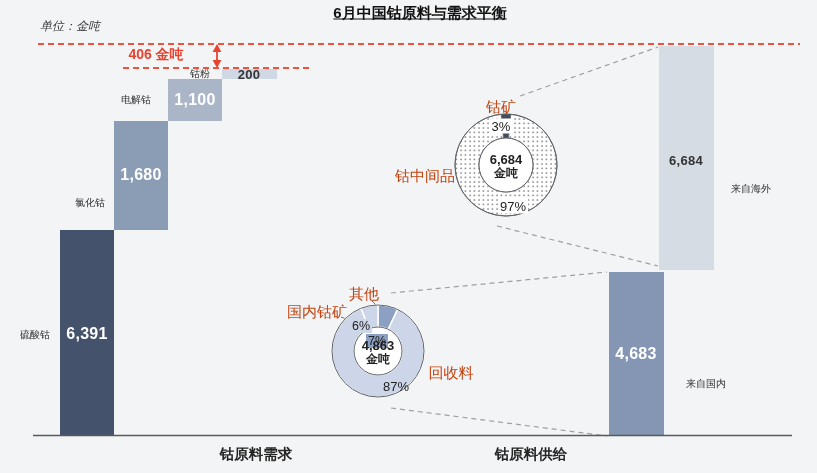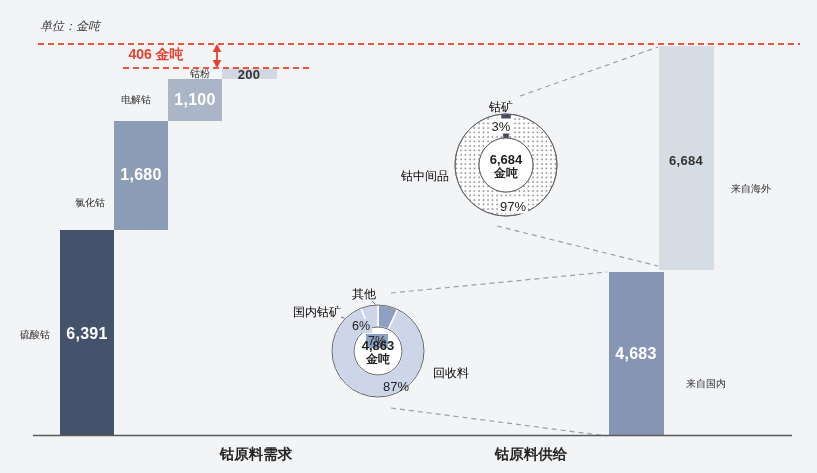--- a/index.html
+++ b/index.html
@@ -8,34 +8,35 @@
   .abs{position:absolute;}
   .ctr{position:absolute;transform:translate(-50%,-50%);white-space:nowrap;}
   .bar{position:absolute;}
   .cat{font-size:10px;color:#2f2f2f;}
   .val-light{font-size:16px;font-weight:bold;color:#ffffff;letter-spacing:.3px;}
   .val-dark{font-size:13px;font-weight:bold;color:#333333;letter-spacing:.3px;}
   .title{font-size:15px;font-weight:bold;color:#111;text-decoration:underline;}
   .unit{font-size:12px;font-style:italic;color:#3a3a3a;}
   .gap-label{font-size:14px;font-weight:bold;}
   .footer-label{font-size:14.5px;font-weight:bold;color:#242424;margin-left:34px;}
-  .pie-label{font-size:12px;color:#000000;}
+  .pie-label{font-size:15px;color:#c2410c;}
   .pct{font-size:13px;color:#222;}
   .pct-box{padding:0 2px;}
   .whitebg{background:#ffffff;}
   .pie-center-val{font-size:13px;font-weight:bold;color:#222;}
   .pie-center-unit{font-size:12px;font-weight:bold;color:#222;}
   svg{position:absolute;left:0;top:0;}
   .z1{z-index:1;} .z2{z-index:2;} .z3{z-index:3;}
 </style>
 </head>
 <body>
 
 <div id="stage" style="background: rgb(243, 244, 246);">
 
+  <div class="ctr title z3" style="left:420px;top:13px;">6月中国钴原料与需求平衡</div>
   <div class="abs unit z3" style="left:40px;top:18px;">单位：金吨</div>
 
   <div class="bar z1" style="left: 60px; top: 230px; width: 54px; height: 205px; background: rgb(69, 82, 107);"></div>
   <div class="bar z1" style="left: 114px; top: 121px; width: 54px; height: 109px; background: rgb(139, 156, 181);"></div>
   <div class="bar z1" style="left: 168px; top: 79px; width: 54px; height: 42px; background: rgb(170, 182, 199);"></div>
   <div class="bar z1" style="left: 222px; top: 69px; width: 55px; height: 10px; background: rgb(208, 216, 227);"></div>
 
   <div class="bar z1" style="left: 659px; top: 46px; width: 55px; height: 224px; background: rgb(214, 220, 228);"></div>
   <div class="bar z1" style="left: 609px; top: 272px; width: 55px; height: 163px; background: rgb(132, 150, 179);"></div>
 

